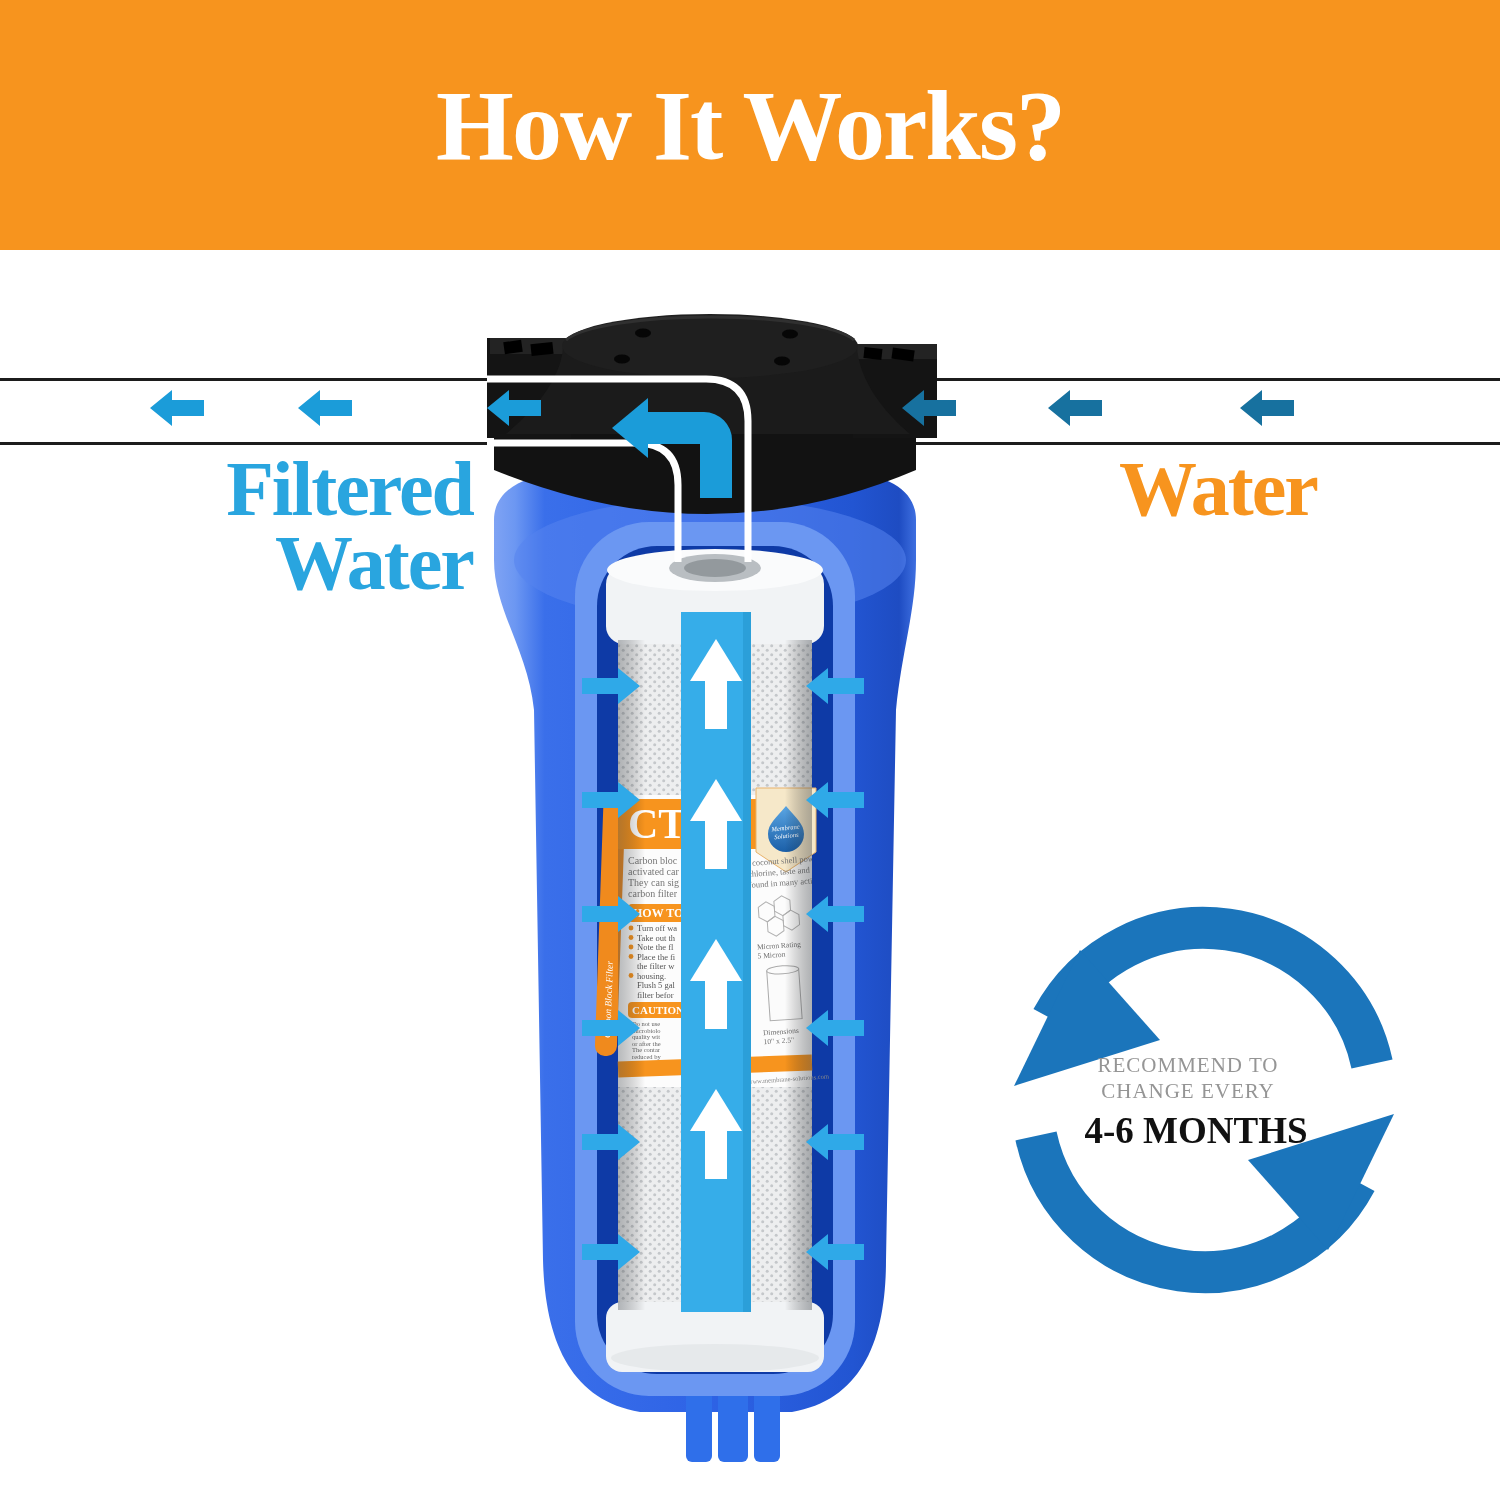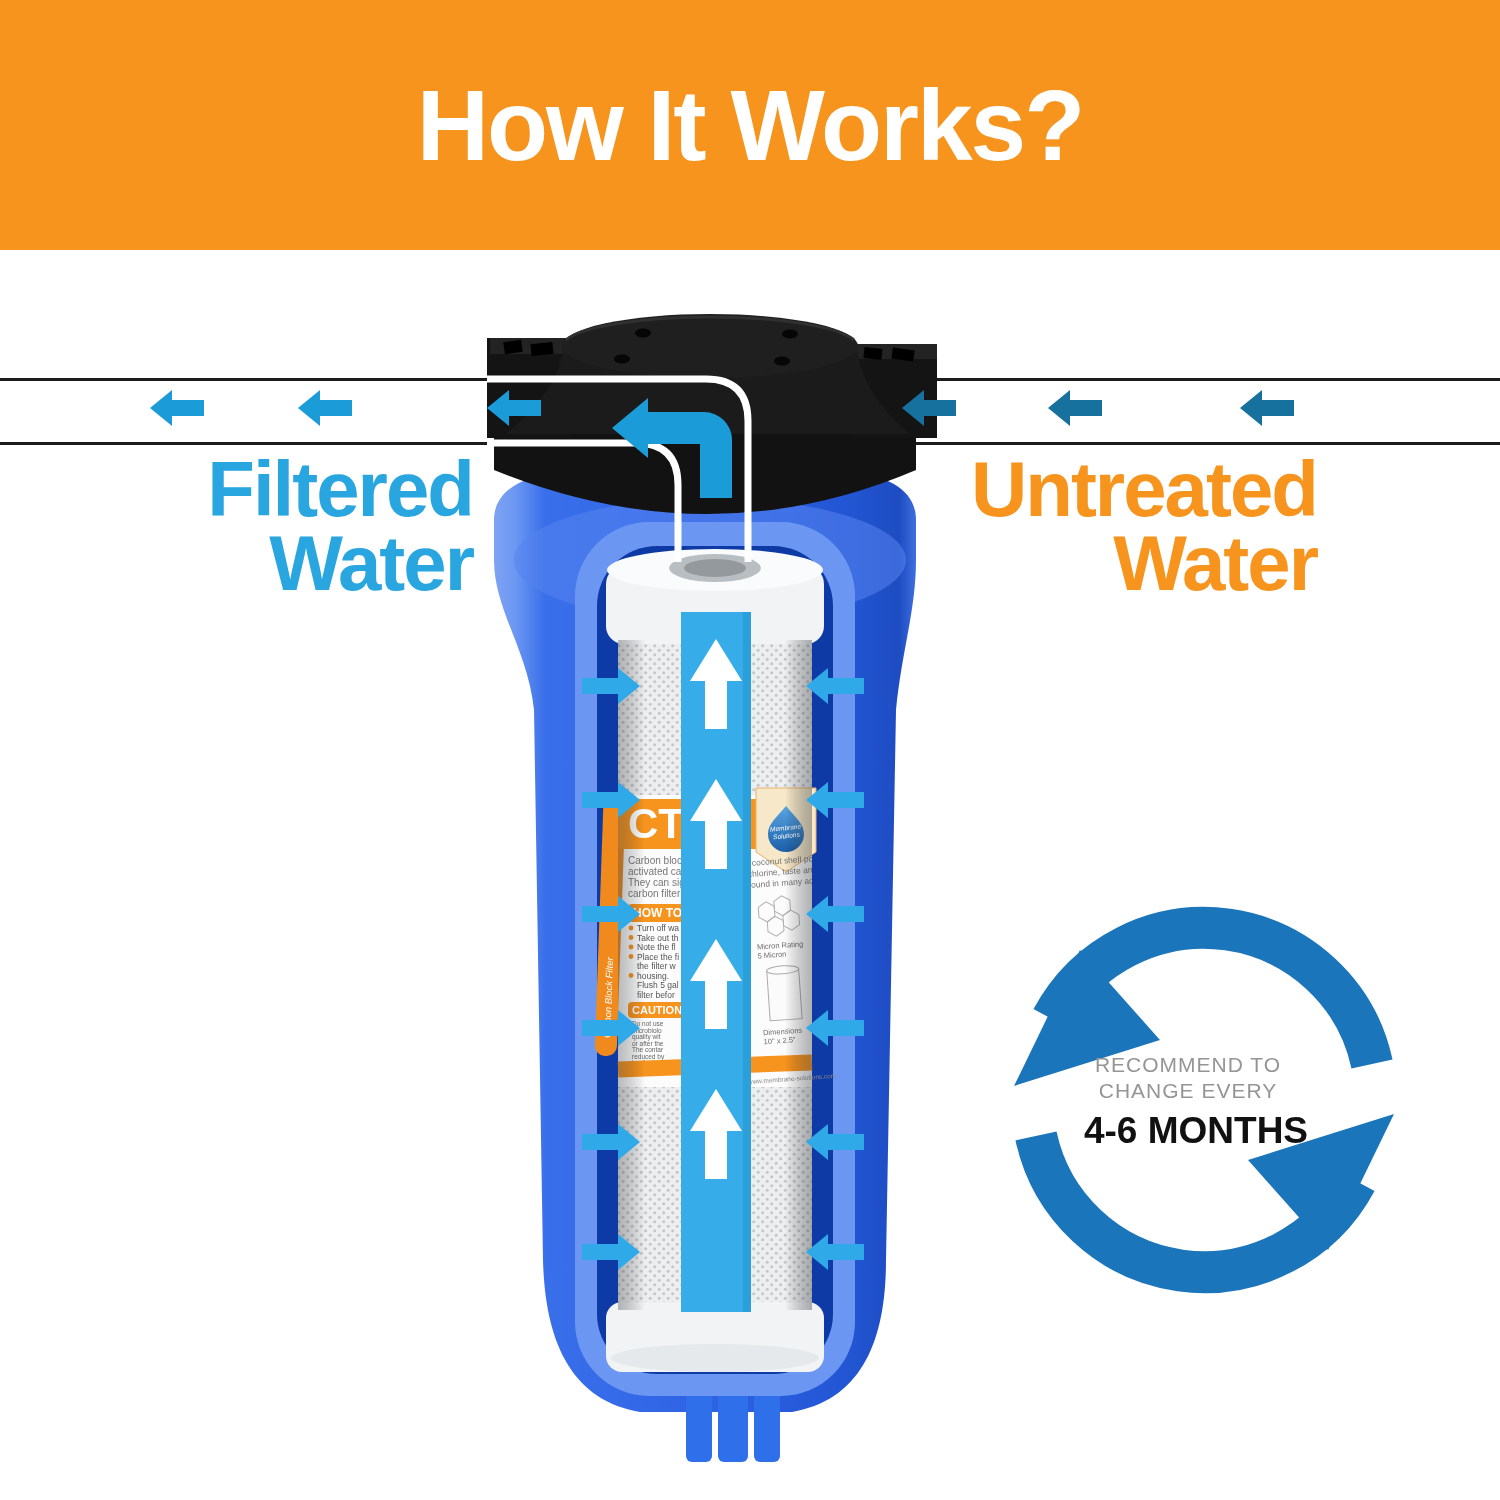--- a/index.html
+++ b/index.html
@@ -1,17 +1,17 @@
 <!DOCTYPE html>
 <html><head>
 <meta charset="utf-8">
 <style>
   html,body{margin:0;padding:0;background:#fff;}
   .stage{position:relative;width:1500px;height:1500px;overflow:hidden;background:#fff;
-         font-family:Liberation Sans, sans-serif;}
+         font-family:Liberation Serif, serif;}
   .hdr{position:absolute;left:0;top:0;width:1500px;height:250px;background:#F7941E;
        display:flex;align-items:center;justify-content:center;}
   .hdr h1{margin:0;color:#fff;font-size:100px;font-weight:bold;letter-spacing:-2px;}
   .scene{position:absolute;left:0;top:0;width:1500px;height:1500px;}
   .wlabel{position:absolute;top:452px;width:390px;text-align:right;
           font-weight:bold;font-size:78px;line-height:74px;letter-spacing:-2px;}
   .wlabel .l2{display:block;}
   #filtered{left:83px;color:#29A5DF;}
   #untreated{left:927px;color:#F7941E;}
 </style>
@@ -285,17 +285,16 @@
       <text x="1188" y="1098" text-anchor="middle" font-size="21" letter-spacing="1" fill="#959595">CHANGE EVERY</text>
       <text x="1196" y="1143" text-anchor="middle" font-size="37" font-weight="bold" fill="#111111">4-6 MONTHS</text>
     </g>
   </svg>
 
   <div id="filtered" class="wlabel">
     <span>Filtered</span>
     <span class="l2">Water</span>
   </div>
   <div id="untreated" class="wlabel">
-    <span>Untreated</span>
     <span class="l2">Water</span>
   </div>
 
 </div>
 
 </body></html>

